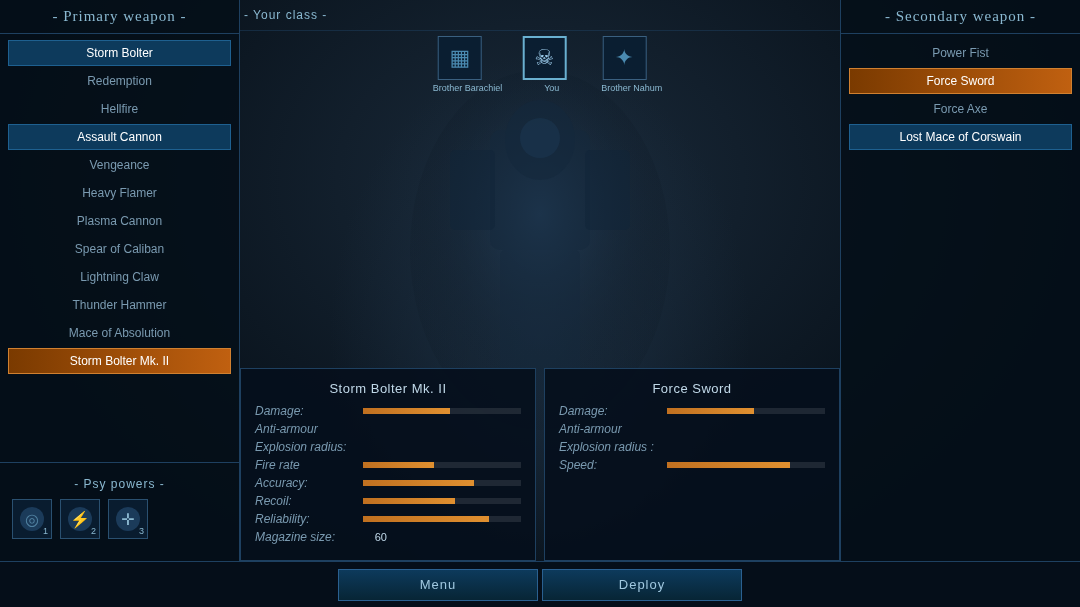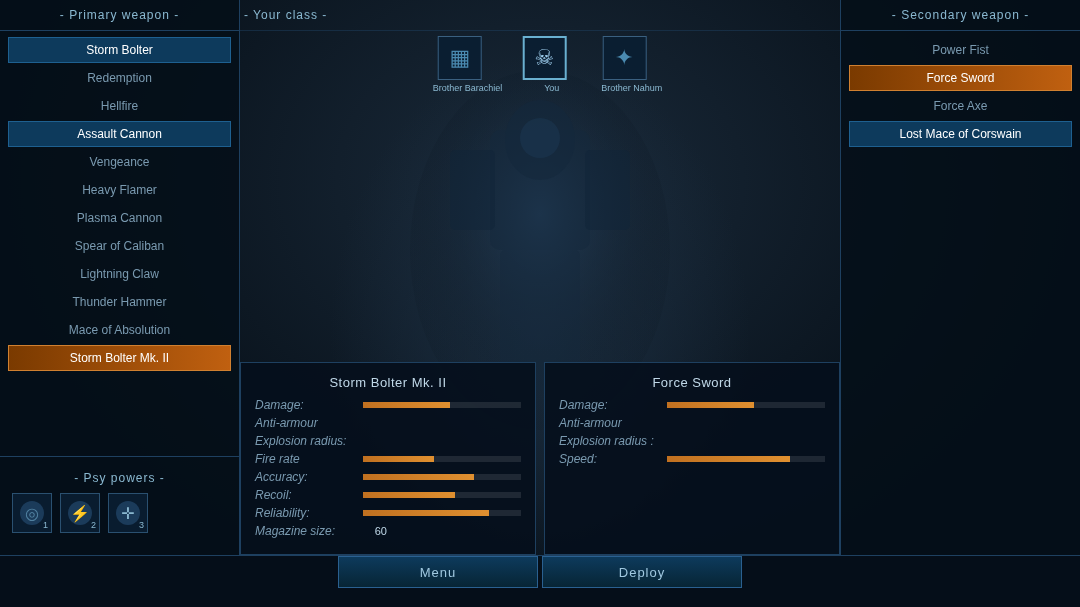--- a/index.html
+++ b/index.html
@@ -50,24 +50,25 @@
       display: flex;
       flex-direction: column;
       background: rgba(5, 15, 25, 0.85);
       border-right: 1px solid #1e4060;
       padding-bottom: 8px;
     }
 
     .panel-header {
       text-align: center;
       color: #8ab8d0;
-      font-size: 12px;
+      font-size: 15px;
       letter-spacing: 1px;
       padding: 8px 4px;
       border-bottom: 1px solid #1e4060;
+      font-family: Liberation Serif, serif;
     }
 
     .weapon-list {
       flex: 1;
       overflow: hidden;
       padding: 4px 8px;
     }
 
     .weapon-item {
       padding: 5px 10px;
@@ -247,25 +248,25 @@
       width: 240px;
       display: flex;
       flex-direction: column;
       background: rgba(5, 15, 25, 0.85);
       border-left: 1px solid #1e4060;
       padding-bottom: 8px;
     }
 
     
     .bottom-bar {
-      height: 52px;
+      height: 46px;
       background: rgba(5,15,25,0.95);
       border-top: 1px solid #1e4060;
       display: flex;
-      align-items: flex-start;
+      align-items: center;
       justify-content: center;
       gap: 0;
     }
 
     .bottom-btn {
       width: 200px;
       height: 32px;
       border: 1px solid #2a6090;
       background: linear-gradient(180deg, #0d3a5c, #072535);
       color: #a0c8e0;

